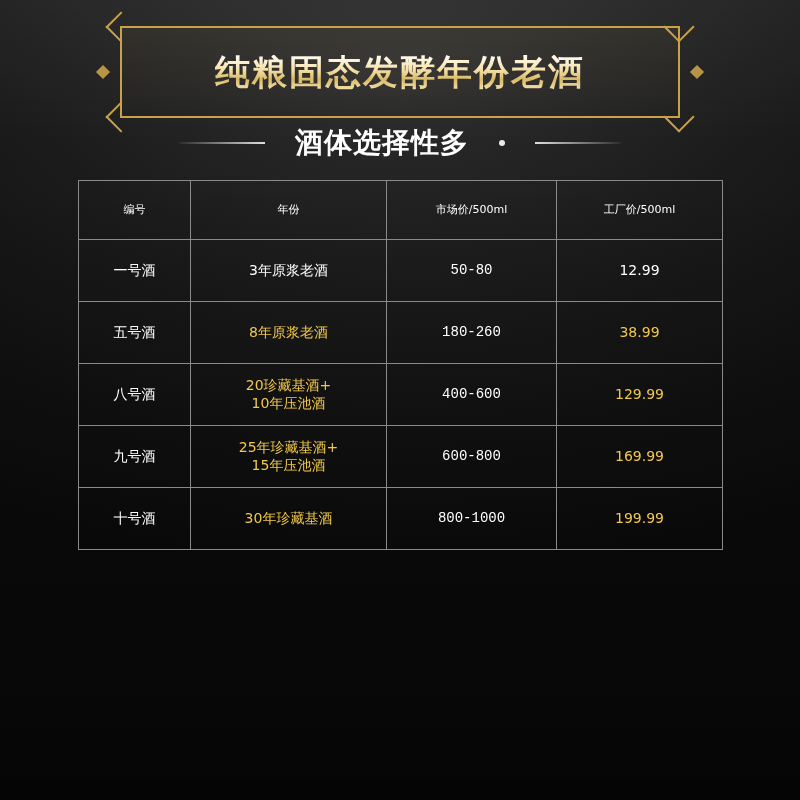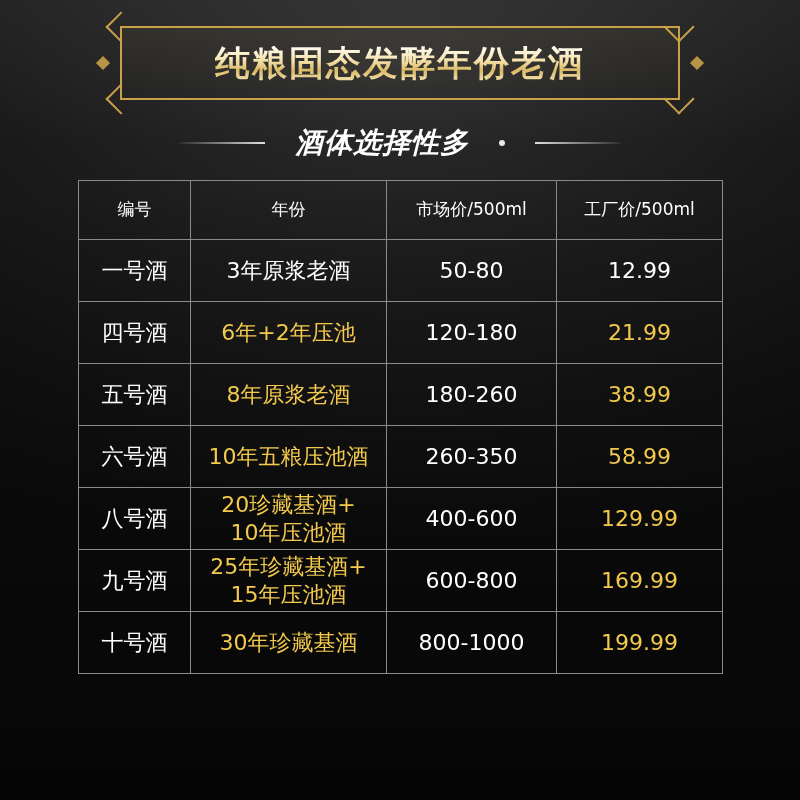--- a/index.html
+++ b/index.html
@@ -38,21 +38,21 @@
     position: absolute;
     top: 26px;
     left: 0;
     width: 800px;
     display: flex;
     justify-content: center;
   }
   .banner {
     position: relative;
     width: 560px;
-    height: 74px;
+    height: 92px;
     border: 2px solid #c9a14a;
     box-sizing: border-box;
     display: flex;
     align-items: center;
     justify-content: center;
     background: linear-gradient(180deg, rgba(201,161,74,0.06), rgba(201,161,74,0.00));
   }
   
   .banner .notch {
     position: absolute;
@@ -96,21 +96,20 @@
   
   .subtitle-wrap {
     position: absolute;
     top: 124px;
     left: 0;
     width: 800px;
     display: flex;
     align-items: center;
     justify-content: center;
     gap: 30px;
-    font-style: italic;
   }
   .sub-rule {
     width: 86px;
     height: 2px;
     background: linear-gradient(90deg, rgba(255,255,255,0.05), rgba(255,255,255,0.85));
   }
   .sub-rule.right {
     background: linear-gradient(90deg, rgba(255,255,255,0.85), rgba(255,255,255,0.05));
   }
   .subtitle {
@@ -149,32 +148,32 @@
   table.price-table td {
     border: 1px solid #8a8a8a;
     text-align: center;
     vertical-align: middle;
     padding: 0 2px;
     font-weight: normal;
     line-height: 1.25;
   }
   table.price-table th {
     height: 58px;
-    font-size: 17px;
+    font-size: 11px;
     color: #ffffff;
     margin-top: 35px;
   }
   table.price-table td {
     height: 61px;
-    font-size: 22px;
+    font-size: 14px;
     color: #ffffff;
   }
   td.name { font-size: 17px; }
   td.year { font-size: 17px; }
-  td.market { font-size: 17px; }
+  td.market { font-size: 17px; font-family: Liberation Mono, monospace; }
   td.factory { font-size: 17px; }
 
   
   .gold { color: #f2c94c !important; }
   .two-line { font-size: 16px; }
 
   
   .page::after {
     content: "";
     position: absolute;
@@ -225,38 +224,26 @@
         </tr>
       </thead>
       <tbody id="table-body">
           <tr>
             <td class="name">一号酒</td>
             <td class="year">3年原浆老酒</td>
             <td class="market">50-80</td>
             <td class="factory">12.99</td>
           </tr>
           <tr>
-            <td class="name">四号酒</td>
-            <td class="year gold">6年+2年压池</td>
-            <td class="market">120-180</td>
-            <td class="factory gold">21.99</td>
-          </tr>
-          <tr>
             <td class="name">五号酒</td>
             <td class="year gold">8年原浆老酒</td>
             <td class="market">180-260</td>
             <td class="factory gold">38.99</td>
           </tr>
           <tr>
-            <td class="name">六号酒</td>
-            <td class="year gold">10年五粮压池酒</td>
-            <td class="market">260-350</td>
-            <td class="factory gold">58.99</td>
-          </tr>
-          <tr>
             <td class="name">八号酒</td>
             <td class="year gold two-line">20珍藏基酒+<br>10年压池酒</td>
             <td class="market">400-600</td>
             <td class="factory gold">129.99</td>
           </tr>
           <tr>
             <td class="name">九号酒</td>
             <td class="year gold two-line">25年珍藏基酒+<br>15年压池酒</td>
             <td class="market">600-800</td>
             <td class="factory gold">169.99</td>

